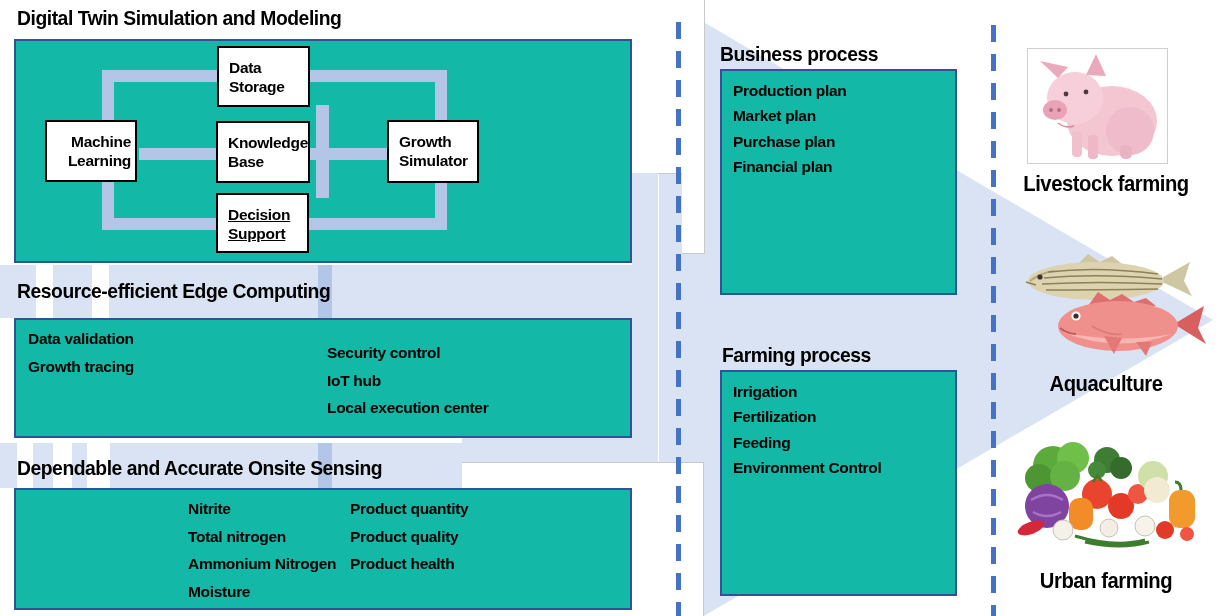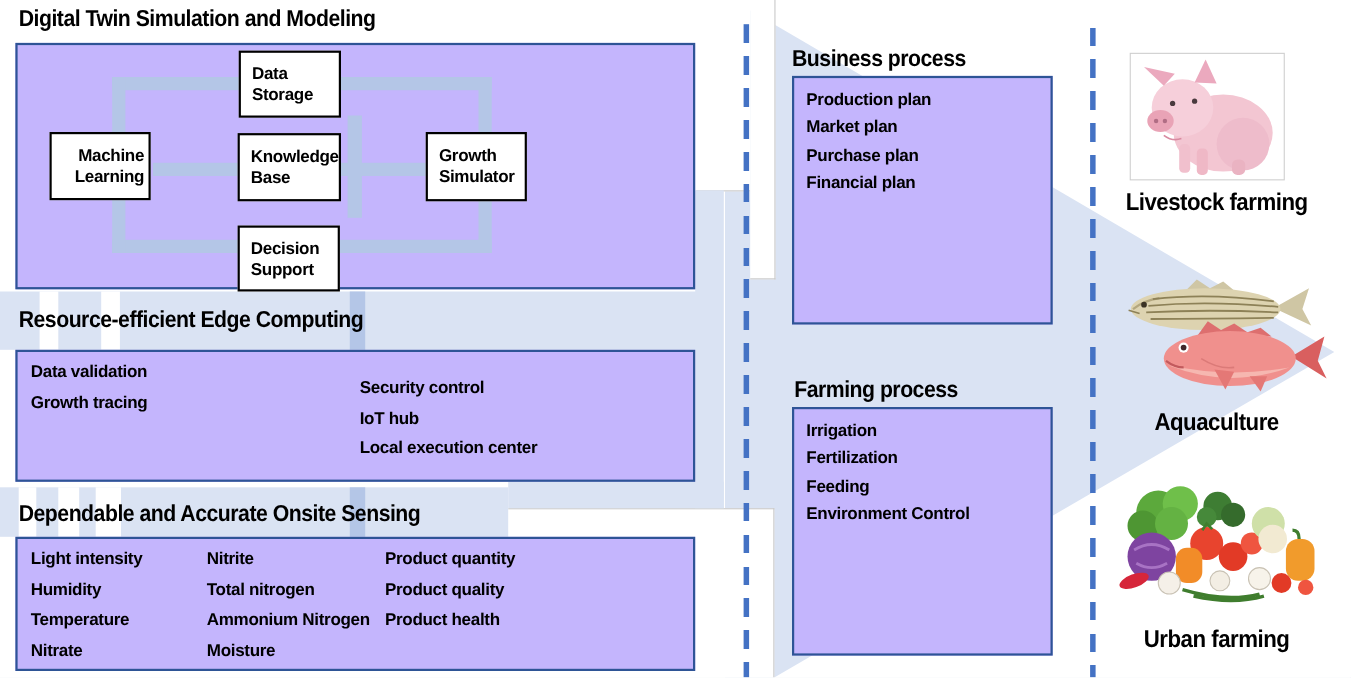--- a/index.html
+++ b/index.html
@@ -12,21 +12,21 @@
   .arrow{left:0;top:0;width:1228px;height:616px;background:#dae3f3;
          clip-path:polygon(659px -4px,1213px 320px,659px 642px);}
   .blue{background:#dae3f3;}
   .darkbar{background:#b4c6e7;}
   .white{background:#ffffff;}
   .mask-a{border-bottom:1.5px solid #c9c9c9;}
   .mask-a2{border-bottom:1.5px solid #c9c9c9;border-right:1.5px solid #c9c9c9;}
   .mask-b{border-top:1.5px solid #c9c9c9;border-right:1.5px solid #c9c9c9;}
   .dash-v{width:5px;background:repeating-linear-gradient(180deg,#4472c4 0 17px,rgba(0,0,0,0) 17px 29px);}
   
-  .secbox{background:#c4b5fd;border:2px solid #2e5496;box-sizing:border-box;}
+  .secbox{background:#14b8a6;border:2px solid #2e5496;box-sizing:border-box;}
   .node{background:#fff;border:2px solid #000;box-sizing:border-box;
         font-weight:bold;font-size:15.5px;line-height:19px;white-space:pre-line;
         padding:10px 4px 0 10px;letter-spacing:-0.3px;}
   .conn{background:#b4c6e7;}
   
   .title{font-weight:bold;font-size:21px;letter-spacing:-0.5px;white-space:nowrap;
          transform:scaleX(0.92);transform-origin:0 50%;}
   .title-c{font-weight:bold;font-size:22px;letter-spacing:-0.5px;white-space:nowrap;
          transform:scaleX(0.92);transform-origin:50% 50%;text-align:center;}
   .items{font-weight:bold;font-size:15.5px;letter-spacing:-0.3px;line-height:27.5px;white-space:nowrap;}
@@ -72,44 +72,38 @@
     <div class="abs conn" style="left:300px;top:64px;width:13px;height:93px;"></div>
 
     <div class="abs node" style="left:201px;top:5px;width:93px;height:61px;">Data
 Storage</div>
     <div class="abs node" style="left:29px;top:79px;width:92px;height:62px;text-align:right;">Machine
 Learning</div>
     <div class="abs node" style="left:200px;top:80px;width:94px;height:62px;">Knowledge
 Base</div>
     <div class="abs node" style="left:371px;top:79px;width:92px;height:63px;">Growth
 Simulator</div>
-    <div class="abs node" style="left:200px;top:164px;width:93px;height:60px;">Decision
+    <div class="abs node" style="left:200px;top:152px;width:93px;height:60px;text-decoration:underline;">Decision
 Support</div>
   </div>
 
   <div class="abs title" style="left:17px;top:279px;">Resource-efficient Edge Computing</div>
   <div class="abs secbox" style="left:14px;top:318px;width:618px;height:120px;"></div>
   <div class="abs items" style="left:28px;top:325px;">
     <div>Data validation</div>
     <div>Growth tracing</div>
   </div>
   <div class="abs items" style="left:327px;top:339px;">
     <div>Security control</div>
     <div>IoT hub</div>
     <div>Local execution center</div>
   </div>
 
   <div class="abs title" style="left:17px;top:456px;">Dependable and Accurate Onsite Sensing</div>
   <div class="abs secbox" style="left:14px;top:488px;width:618px;height:122px;"></div>
-  <div class="abs items" style="left:28px;top:495px;">
-    <div>Light intensity</div>
-    <div>Humidity</div>
-    <div>Temperature</div>
-    <div>Nitrate</div>
-  </div>
   <div class="abs items" style="left:188px;top:495px;">
     <div>Nitrite</div>
     <div>Total nitrogen</div>
     <div>Ammonium Nitrogen</div>
     <div>Moisture</div>
   </div>
   <div class="abs items" style="left:350px;top:495px;">
     <div>Product quantity</div>
     <div>Product quality</div>
     <div>Product health</div>

